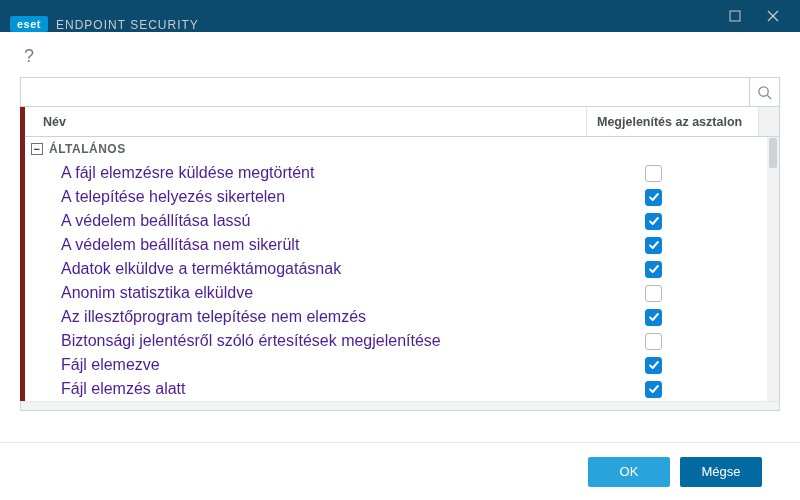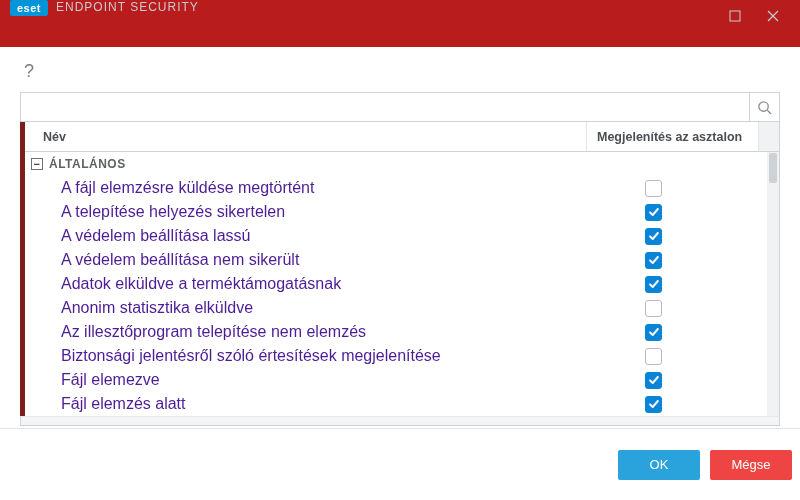--- a/index.html
+++ b/index.html
@@ -1,17 +1,17 @@
 <!DOCTYPE html>
 <html><head>
 <meta charset="utf-8">
 <style>
   * { box-sizing: border-box; margin: 0; padding: 0; }
   html, body { width: 800px; height: 500px; font-family: "Segoe UI", Arial, sans-serif; background: #fff; overflow: hidden; }
-  .titlebar { height: 47px; background: #b91c1c; display: flex; align-items: flex-start; padding: 0 8px 0 10px; color: #fff; }
+  .titlebar { height: 32px; background: #0c4a6e; display: flex; align-items: flex-end; padding: 0 8px 0 10px; color: #fff; }
   .brand-badge { background: #0094d8; color: #fff; font-weight: 700; font-size: 11px; letter-spacing: 0.5px; padding: 2px 7px; border-radius: 2px; margin-right: 8px; }
   .brand-text { font-size: 12px; letter-spacing: 1px; color: #c8cbce; font-weight: 300; }
   .titlebar-spacer { flex: 1; }
   .win-btn { width: 38px; height: 32px; display: flex; align-items: center; justify-content: center; color: #c8cbce; cursor: pointer; }
   .win-btn svg { width: 12px; height: 12px; }
   .header { padding: 14px 20px 10px 20px; display: flex; align-items: center; }
   .header h1 { font-size: 18px; font-weight: 400; color: #3a3d41; flex: 1; }
   .help-btn { color: #7a7d81; font-size: 18px; cursor: pointer; padding: 0 4px;}
   .content { padding: 0 20px; }
   .search-row { border: 1px solid #d0d3d6; display: flex; align-items: center; height: 30px; }
@@ -28,24 +28,24 @@
   .scroll-thumb { position: absolute; right: 2px; top: 1px; width: 8px; height: 30px; background: #cfd2d5; border-radius: 2px; cursor: pointer;}
   .group-row { display: flex; align-items: center; height: 24px; padding: 0 6px; font-size: 12px; font-weight: 700; color: #5e6165; letter-spacing: 0.5px; }
   .collapse-btn { width: 12px; height: 12px; border: 1px solid #6d7074; display: flex; align-items: center; justify-content: center; margin-right: 6px; font-size: 11px; line-height: 1; color: #3d4044; cursor: pointer;}
   .row { display: flex; align-items: center; height: 24px; font-size: 16px; color: #4c1d95; }
   .cell-name { flex: 1; padding-left: 36px; }
   .cell-desk { width: 184px; display: flex; align-items: center; padding-left: 50px;}
   .chk { width: 17px; height: 17px; border: 1px solid #b7babd; border-radius: 3px; background: #fff; display: flex; align-items: center; justify-content: center; cursor: pointer;}
   .chk.on { background: #0a84d6; border-color: #0a84d6; }
   .chk.on svg { width: 12px; height: 12px; stroke: #fff; }
   .table-bottom { height: 10px; border: 1px solid #d0d3d6; border-top: 1px solid #e6e8ea; background: #f3f4f5; }
-  .footer { position: absolute; bottom: 0; left: 0; right: 0; height: 72px; border-top: 1px solid #e2e4e6; display: flex; align-items: center; justify-content: flex-end; padding: 0 8px; gap: 10px; }
+  .footer { position: absolute; bottom: 0; left: 0; right: 0; height: 58px; border-top: 1px solid #e2e4e6; display: flex; align-items: center; justify-content: flex-end; padding: 0 38px; gap: 10px; }
   .btn { min-width: 82px; height: 30px; border: none; border-radius: 2px; font-size: 13px; cursor: pointer; color: #fff;}
   .btn-primary { background: #2aa3dd; }
-  .btn-secondary { background: #ef4444; }
+  .btn-secondary { background: #0369a1; }
 </style>
 </head>
 <body>
 
 <div class="titlebar">
   <span class="brand-badge">eset</span>
   <span class="brand-text">ENDPOINT SECURITY</span>
   <div class="titlebar-spacer"></div>
   <div class="win-btn">
     <svg viewBox="0 0 12 12">

